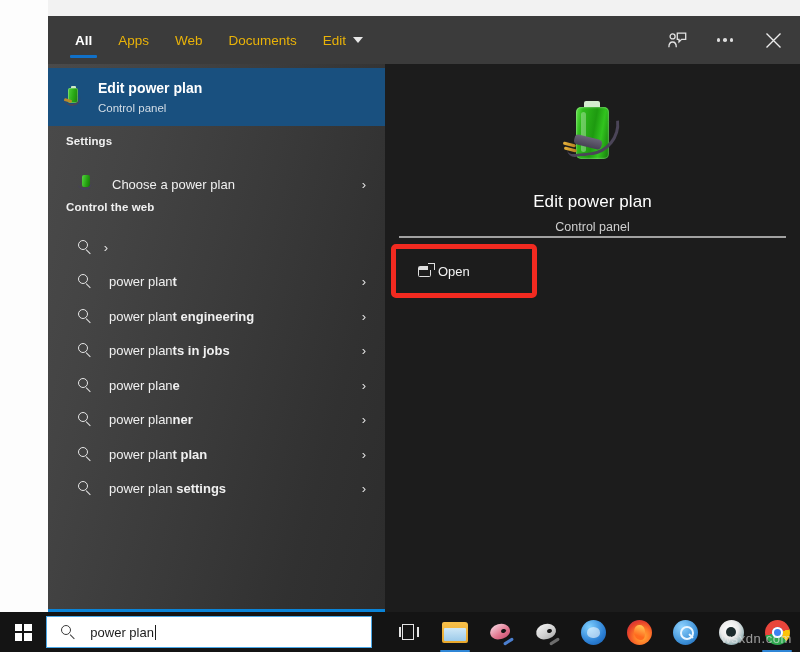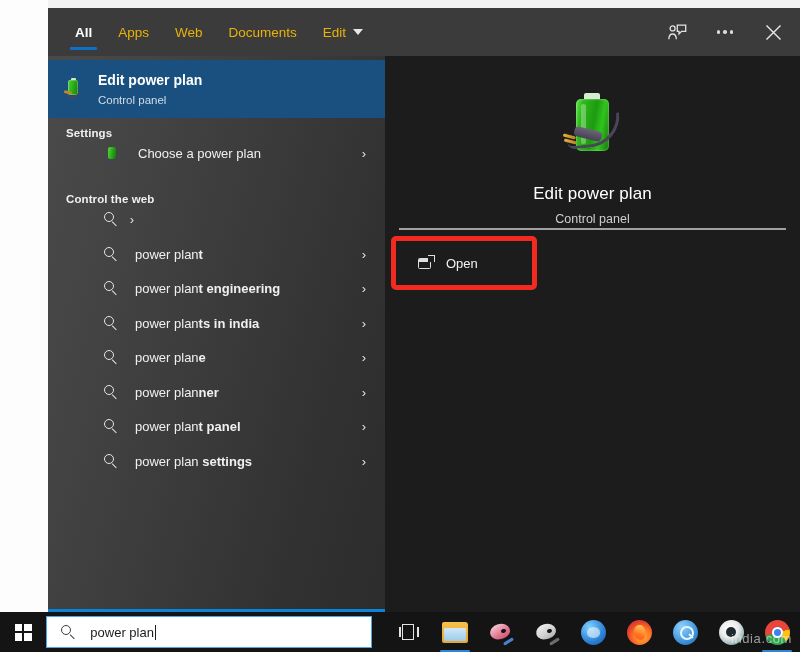--- a/index.html
+++ b/index.html
@@ -12,21 +12,21 @@
   #root { position: relative; width: 800px; height: 652px; background: #f2f2f2; }
 
   
   .desktop-left {
     position: absolute; left: 0; top: 0; width: 48px; height: 612px;
     background: #fdfdfd;
   }
 
   
   .flyout {
-    position: absolute; left: 48px; top: 8px; width: 752px; height: 612px;
+    position: absolute; left: 48px; top: 16px; width: 752px; height: 612px;
     background: #2b2b2b;
     display: flex; flex-direction: column;
   }
   .flyout-accent {
     position: absolute; left: 48px; top: 609px; width: 337px; height: 3px;
     background: #0a84d8;
   }
 
   
   .header {
@@ -87,22 +87,22 @@
     height: 58px; display: flex; align-items: center;
     background: #19507f;
     padding-left: 14px; cursor: default;
   }
   .best-text { margin-left: 14px; line-height: 1.25; }
   .best-title { font-size: 14px; color: #ffffff; font-weight: 700; }
   .best-sub { font-size: 11.5px; color: #d3dde6; margin-top: 3px; }
 
   
   .row {
-    height: 34.5px; display: flex; align-items: flex-start;
-    padding-left: 24px; padding-right: 14px; cursor: default; margin-left: 32px;
+    height: 34.5px; display: flex; align-items: flex-end;
+    padding-left: 30px; padding-right: 14px; cursor: default;
   }
   .row .label {
     margin-left: 16px; font-size: 13px; color: #f0f0f0;
     white-space: nowrap; overflow: hidden; text-overflow: ellipsis; flex: 1 1 auto;
   }
   .row .label b { font-weight: 700; }
   .row .label .sub { color: #c6c6c6; font-size: 11.5px; }
   .chev {
     flex: 0 0 auto; color: #e2e2e2; font-size: 13px;
     width: 14px; text-align: center; margin-left: 6px;
@@ -220,21 +220,21 @@
   }
   .open-ico .frame::before {
     content: ""; position: absolute; left: 0; top: 0; right: 0; height: 2.6px;
     background: #dedede;
   }
   .open-ico .arrow {
     position: absolute; right: -1px; top: -1px; width: 7px; height: 7px;
     border-top: 1.4px solid #dedede; border-right: 1.4px solid #dedede;
     background: #1c1c1c;
   }
-  .open-label { margin-left: 12px; }
+  .open-label { margin-left: 4px; }
   .red-box {
     position: absolute; left: -12px; top: -10px;
     width: 146px; height: 54px;
     border: 5px solid #f22a20; border-radius: 5px;
     pointer-events: none;
   }
 
   
   .taskbar {
     position: absolute; left: 0; bottom: 0; width: 800px; height: 40px;
@@ -469,21 +469,21 @@
                 <b></b>
               </span>
               <span class="label"><span>power plan</span><b>t engineering</b><span class="sub"></span></span>
               <span class="chev">›</span>
             </div>
             <div class="row">
               <span class="mag">
                 <i></i>
                 <b></b>
               </span>
-              <span class="label"><span>power plan</span><b>ts in india</b><span class="sub"></span></span>
+              <span class="label"><span>power plan</span><b>ts in jobs</b><span class="sub"></span></span>
               <span class="chev">›</span>
             </div>
             <div class="row">
               <span class="mag">
                 <i></i>
                 <b></b>
               </span>
               <span class="label"><span>power plan</span><b>e</b><span class="sub"></span></span>
               <span class="chev">›</span>
             </div>
@@ -493,21 +493,21 @@
                 <b></b>
               </span>
               <span class="label"><span>power plan</span><b>ner</b><span class="sub"></span></span>
               <span class="chev">›</span>
             </div>
             <div class="row">
               <span class="mag">
                 <i></i>
                 <b></b>
               </span>
-              <span class="label"><span>power plan</span><b>t panel</b><span class="sub"></span></span>
+              <span class="label"><span>power plan</span><b>t plan</b><span class="sub"></span></span>
               <span class="chev">›</span>
             </div>
             <div class="row">
               <span class="mag">
                 <i></i>
                 <b></b>
               </span>
               <span class="label"><span>power plan</span><b> settings</b><span class="sub"></span></span>
               <span class="chev">›</span>
             </div>
@@ -607,16 +607,16 @@
         <span class="ico-circle magapp"></span>
       </div>
       <div class="tb-item">
         <span class="ico-circle opera"></span>
       </div>
       <div class="tb-item running">
         <span class="ico-circle chrome"></span>
       </div>
     </div>
 
-    <div class="watermark">india.com</div>
+    <div class="watermark">wsxdn.com</div>
   </div>
 
 </div>
 
 </body></html>

